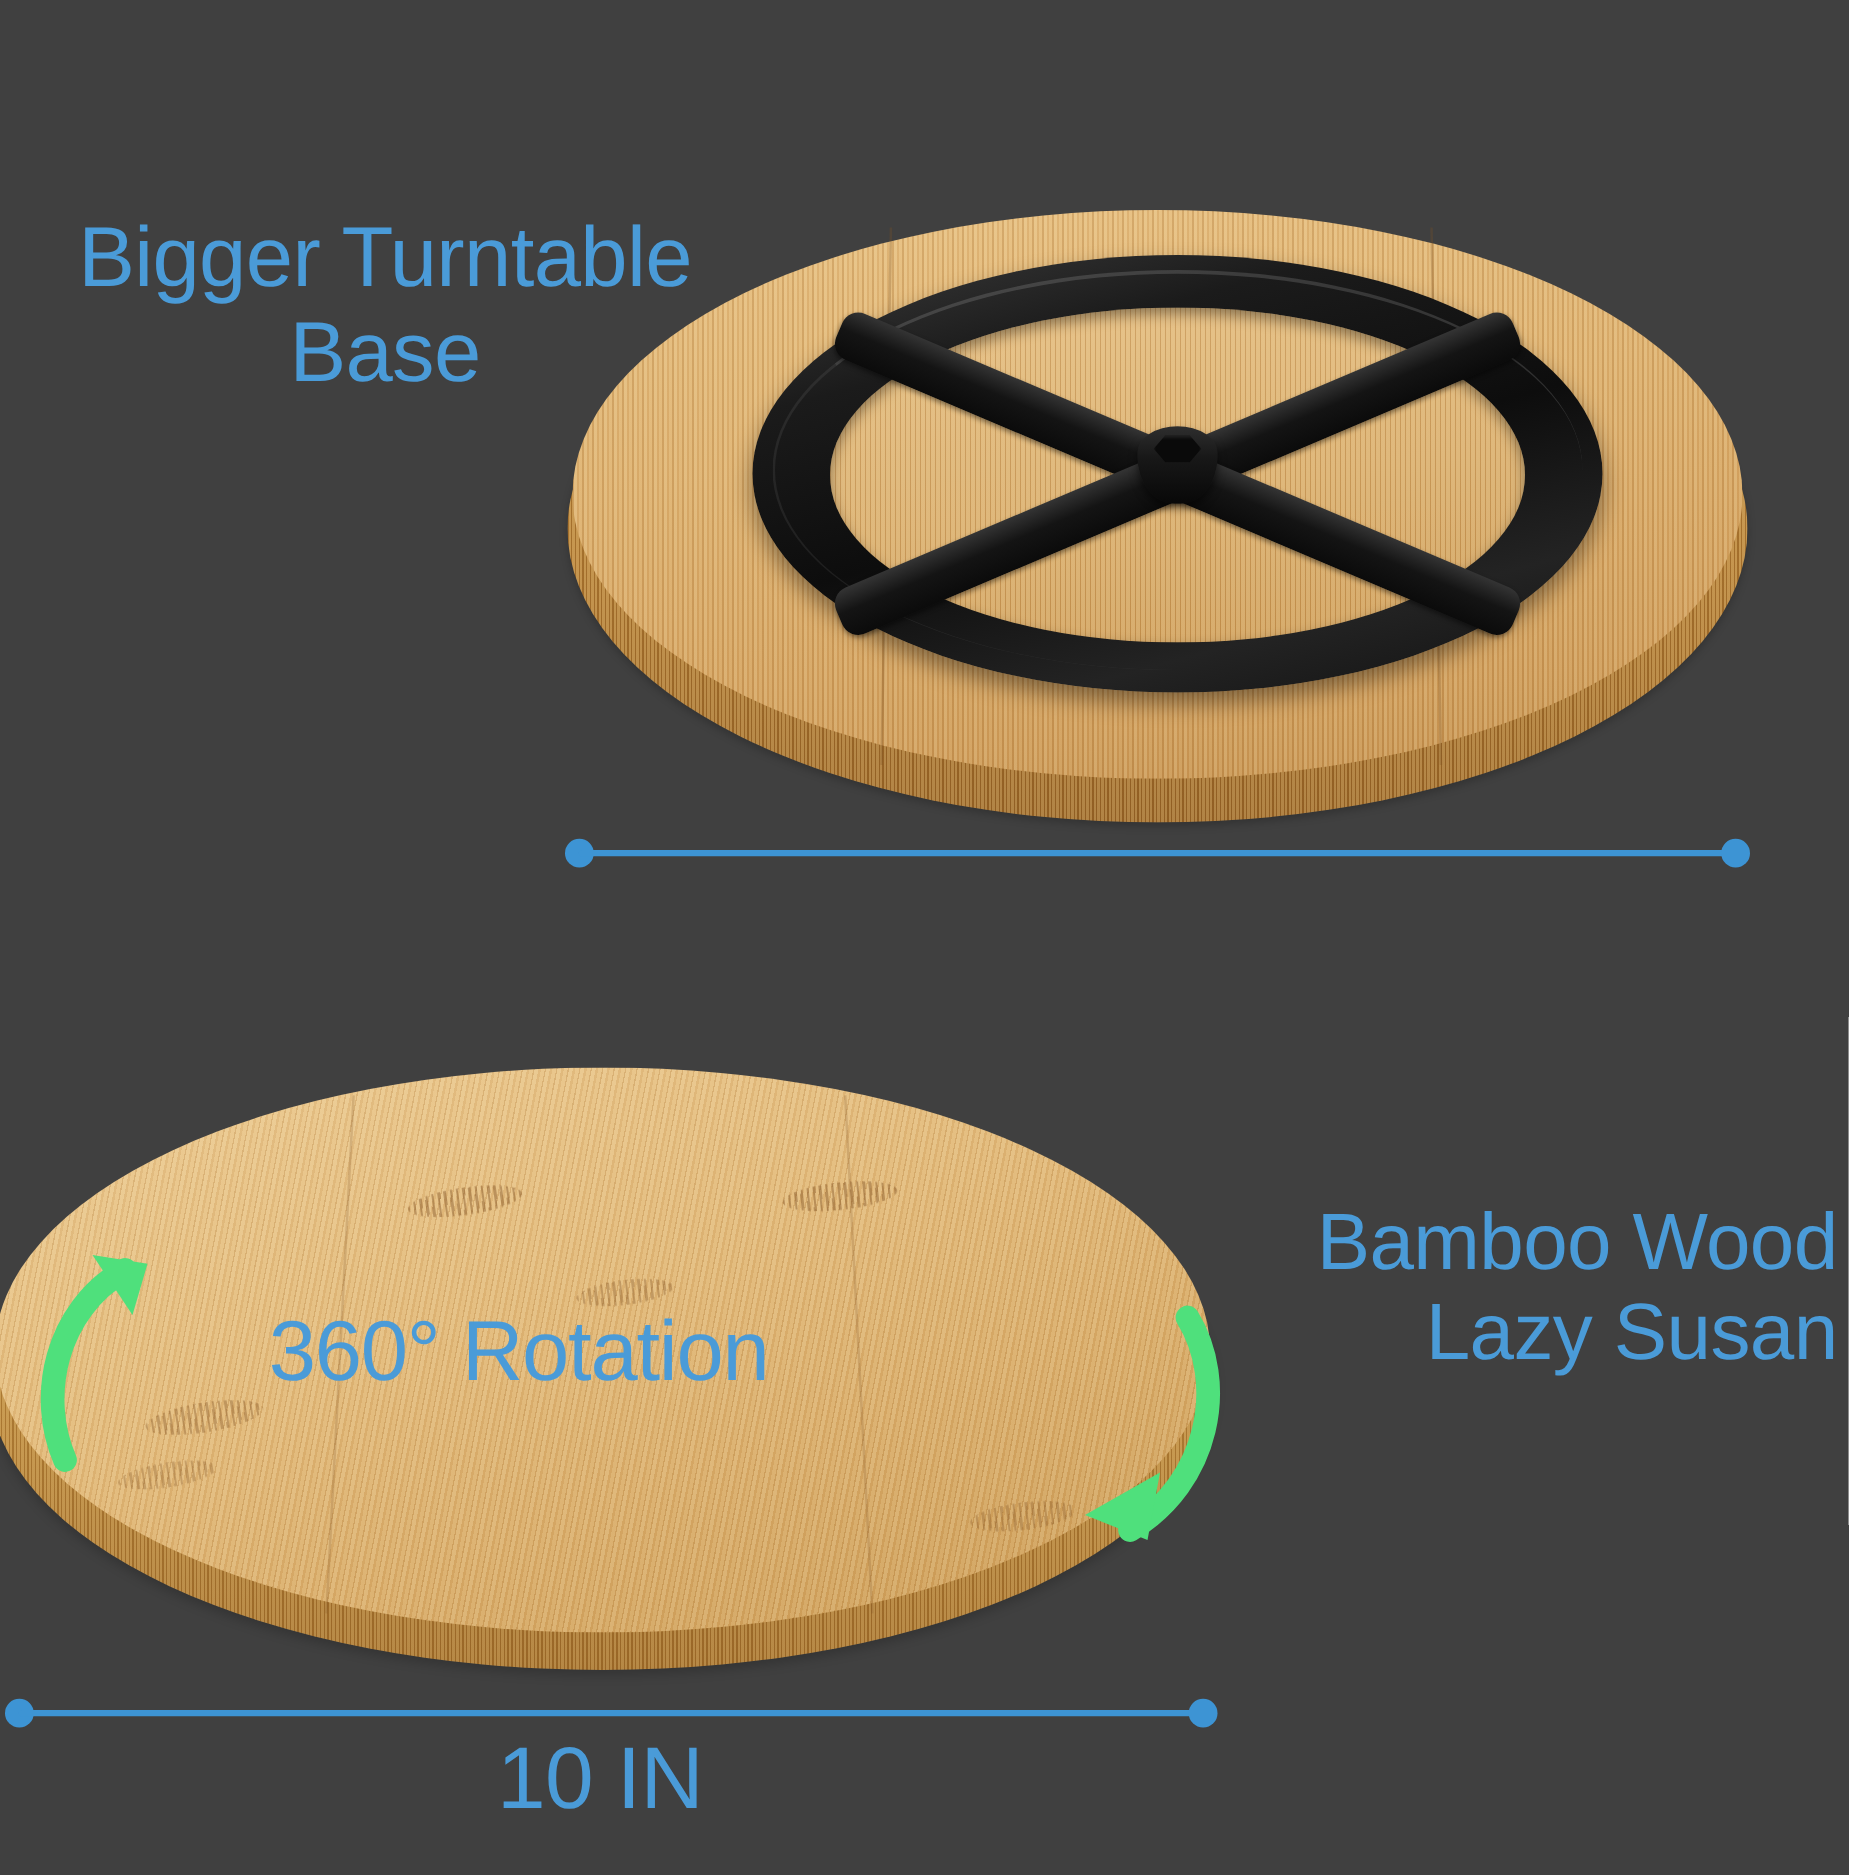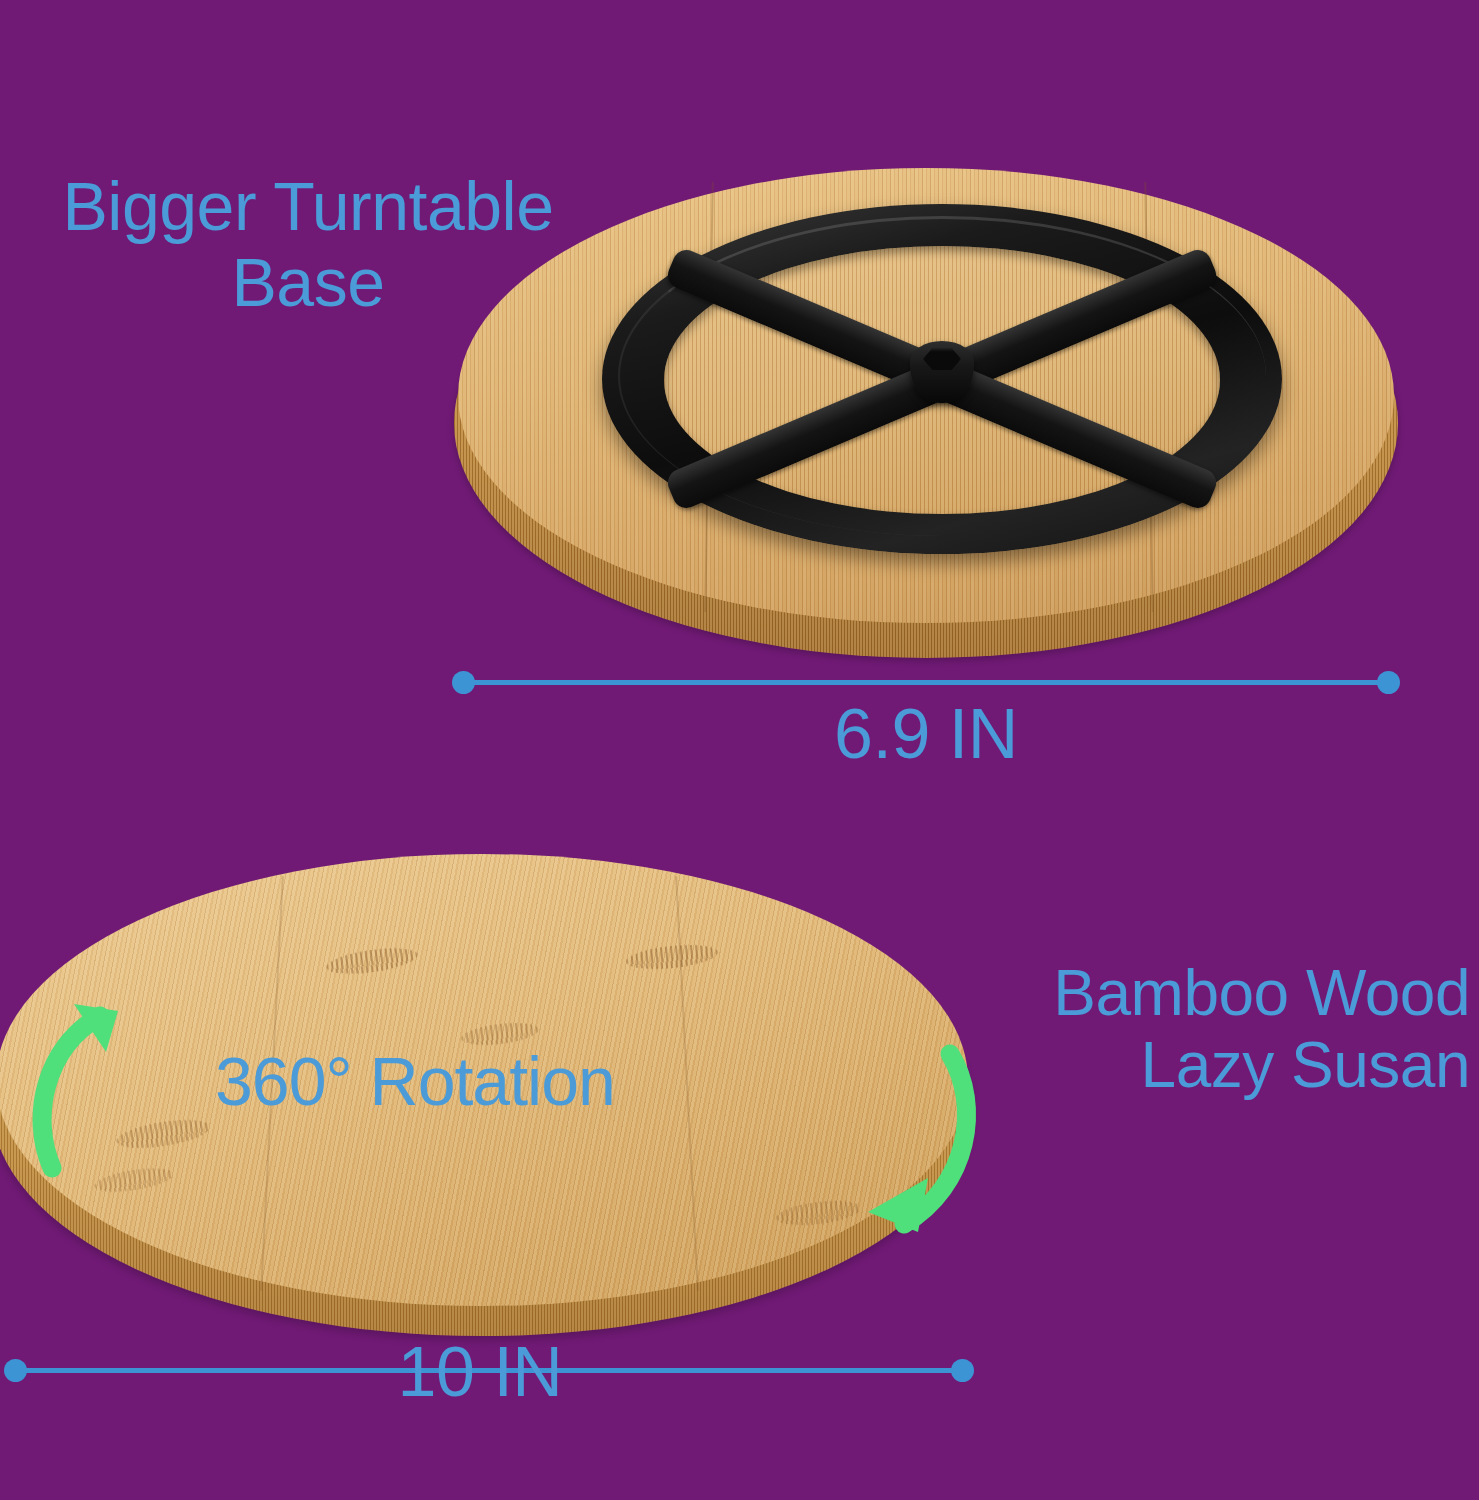--- a/index.html
+++ b/index.html
@@ -7,21 +7,21 @@
     padding: 0;
     background: #ffffff;
   }
   body {
     font-family: "Liberation Sans", sans-serif;
   }
   #infographic {
     position: relative;
     width: 1479px;
     height: 1500px;
-    background: #701a75;
+    background: #404040;
     overflow: hidden;
   }
 
   
   .callout {
     position: absolute;
     color: #4a9bd8;
     font-family: "Liberation Sans", sans-serif;
     font-weight: 400;
     line-height: 1.12;
@@ -80,21 +80,21 @@
 
   .dimlabel {
     position: absolute;
     color: #4a9bd8;
     font-size: 70px;
     font-family: "Liberation Sans", sans-serif;
     text-align: center;
     letter-spacing: -0.5px;
   }
   #dimlabel-top { left: 626px; top: 694px; width: 600px; }
-  #dimlabel-bot { left: 180px; top: 1332px; width: 600px; }
+  #dimlabel-bot { left: 180px; top: 1382px; width: 600px; }
 
   
   #product-top {
     position: absolute;
     left: 452px;
     top: 160px;
     width: 948px;
     height: 510px;
   }
 
@@ -344,21 +344,20 @@
   <div class="callout" id="label-bamboo">Bamboo Wood
 Lazy Susan</div>
 
   <div class="callout" id="label-rotation">360° Rotation</div>
 
   <div class="dimline" id="dim-top">
     <span class="dot left"></span>
     <span class="bar"></span>
     <span class="dot right"></span>
   </div>
-  <div class="dimlabel" id="dimlabel-top">6.9 IN</div>
 
   <div class="dimline" id="dim-bot">
     <span class="dot left"></span>
     <span class="bar"></span>
     <span class="dot right"></span>
   </div>
   <div class="dimlabel" id="dimlabel-bot">10 IN</div>
 
 </div>
 

